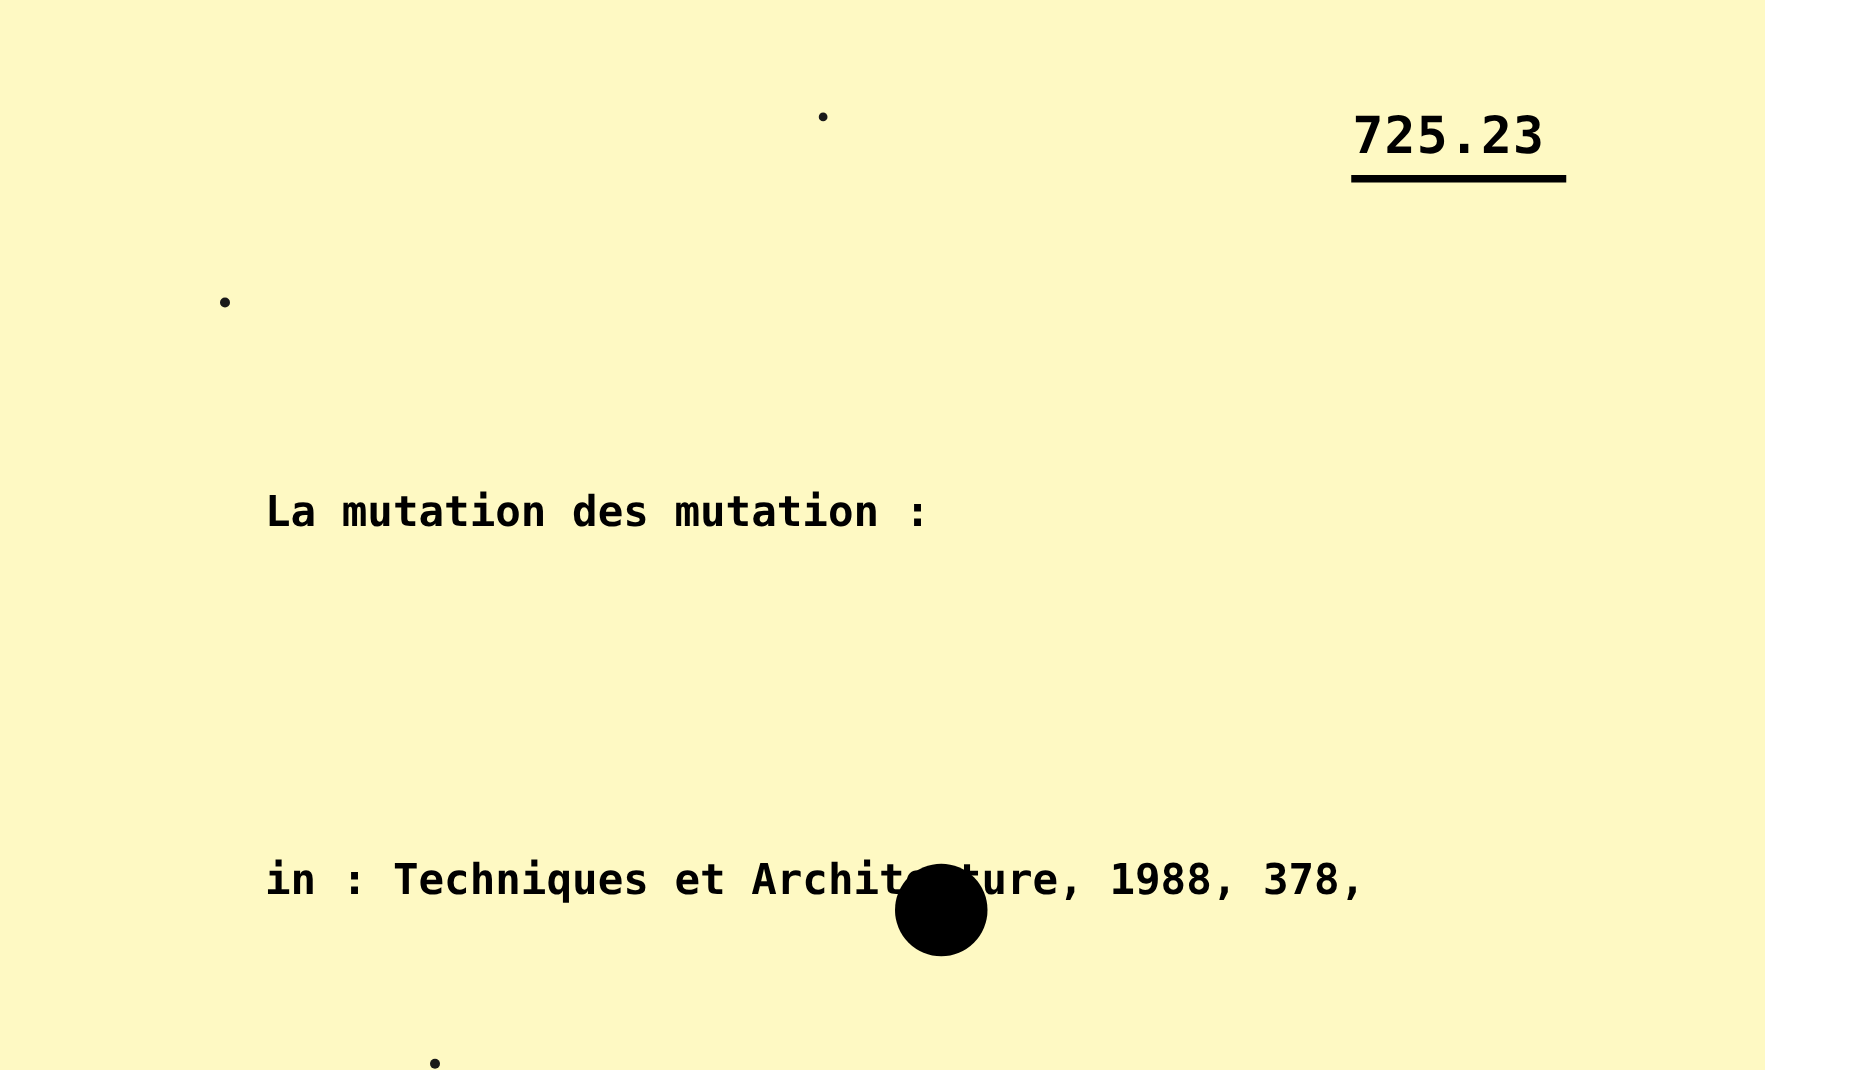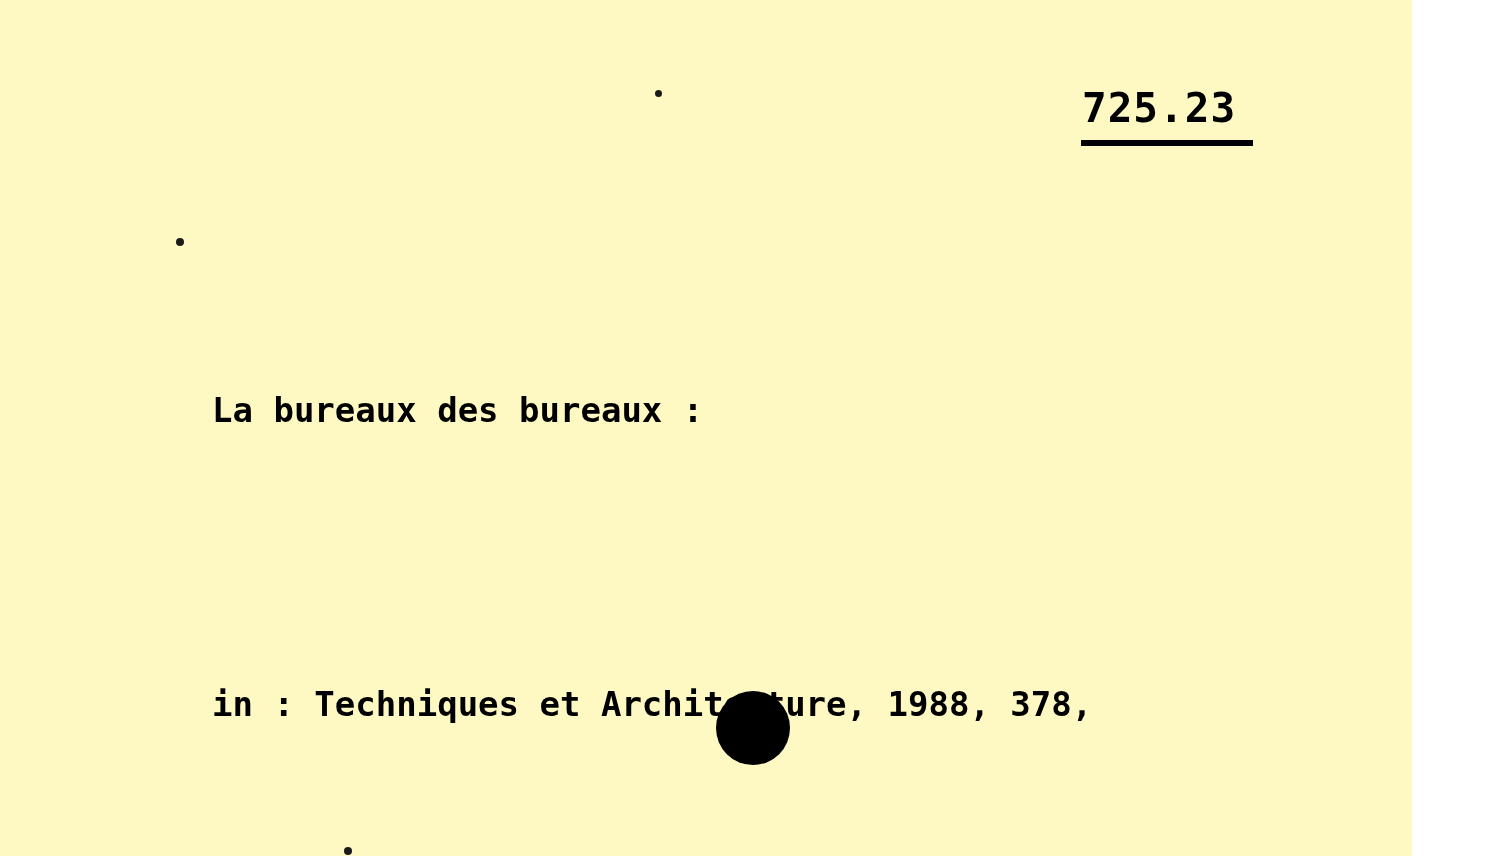--- a/index.html
+++ b/index.html
@@ -74,21 +74,21 @@
 </style>
 </head>
 <body>
 
 <div class="page">
 
   <div class="classmark">725.23</div>
   <div class="classmark-rule"></div>
 
   <div class="record">
-    <span class="line">La bureaux des bureaux :</span>
+    <span class="line">La mutation des mutation :</span>
     <span class="blank-line"></span>
     <span class="line">in : Techniques et Architecture, 1988, 378,</span>
     
   </div>
 
   <div class="dot"></div>
 
   <div class="speck speck-top"></div>
   <div class="speck speck-left"></div>
   <div class="speck speck-bottom"></div>

